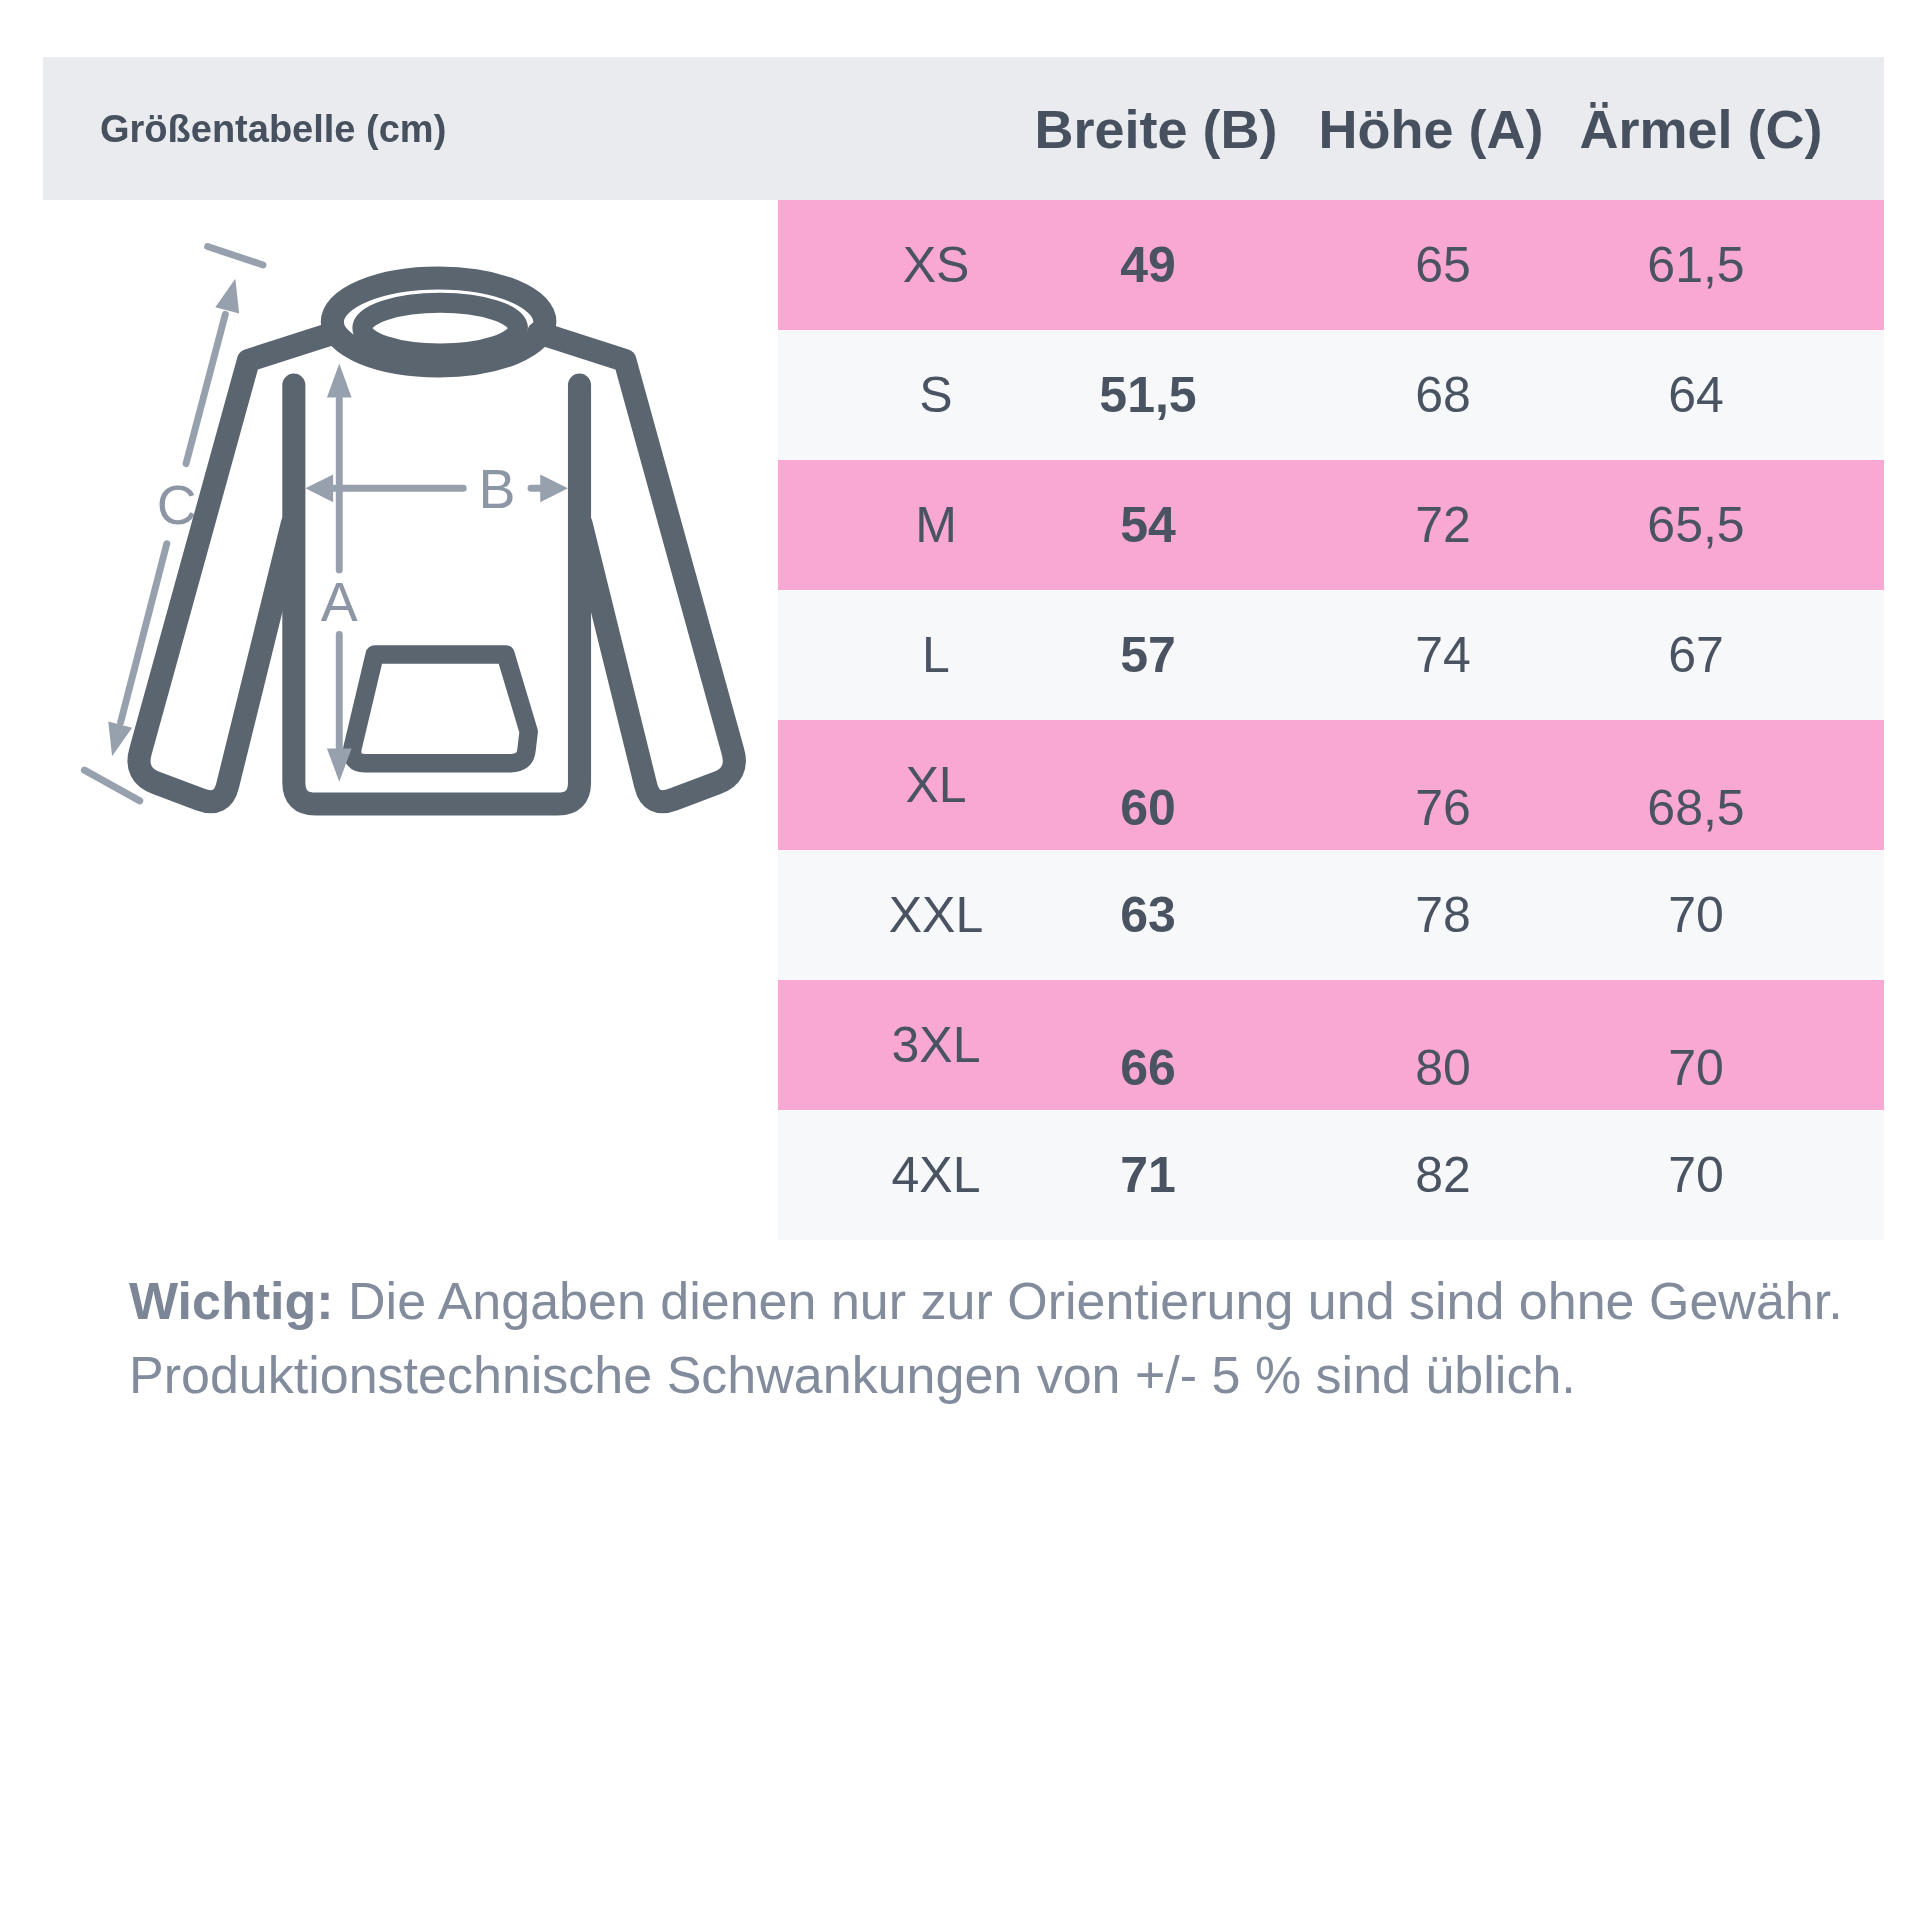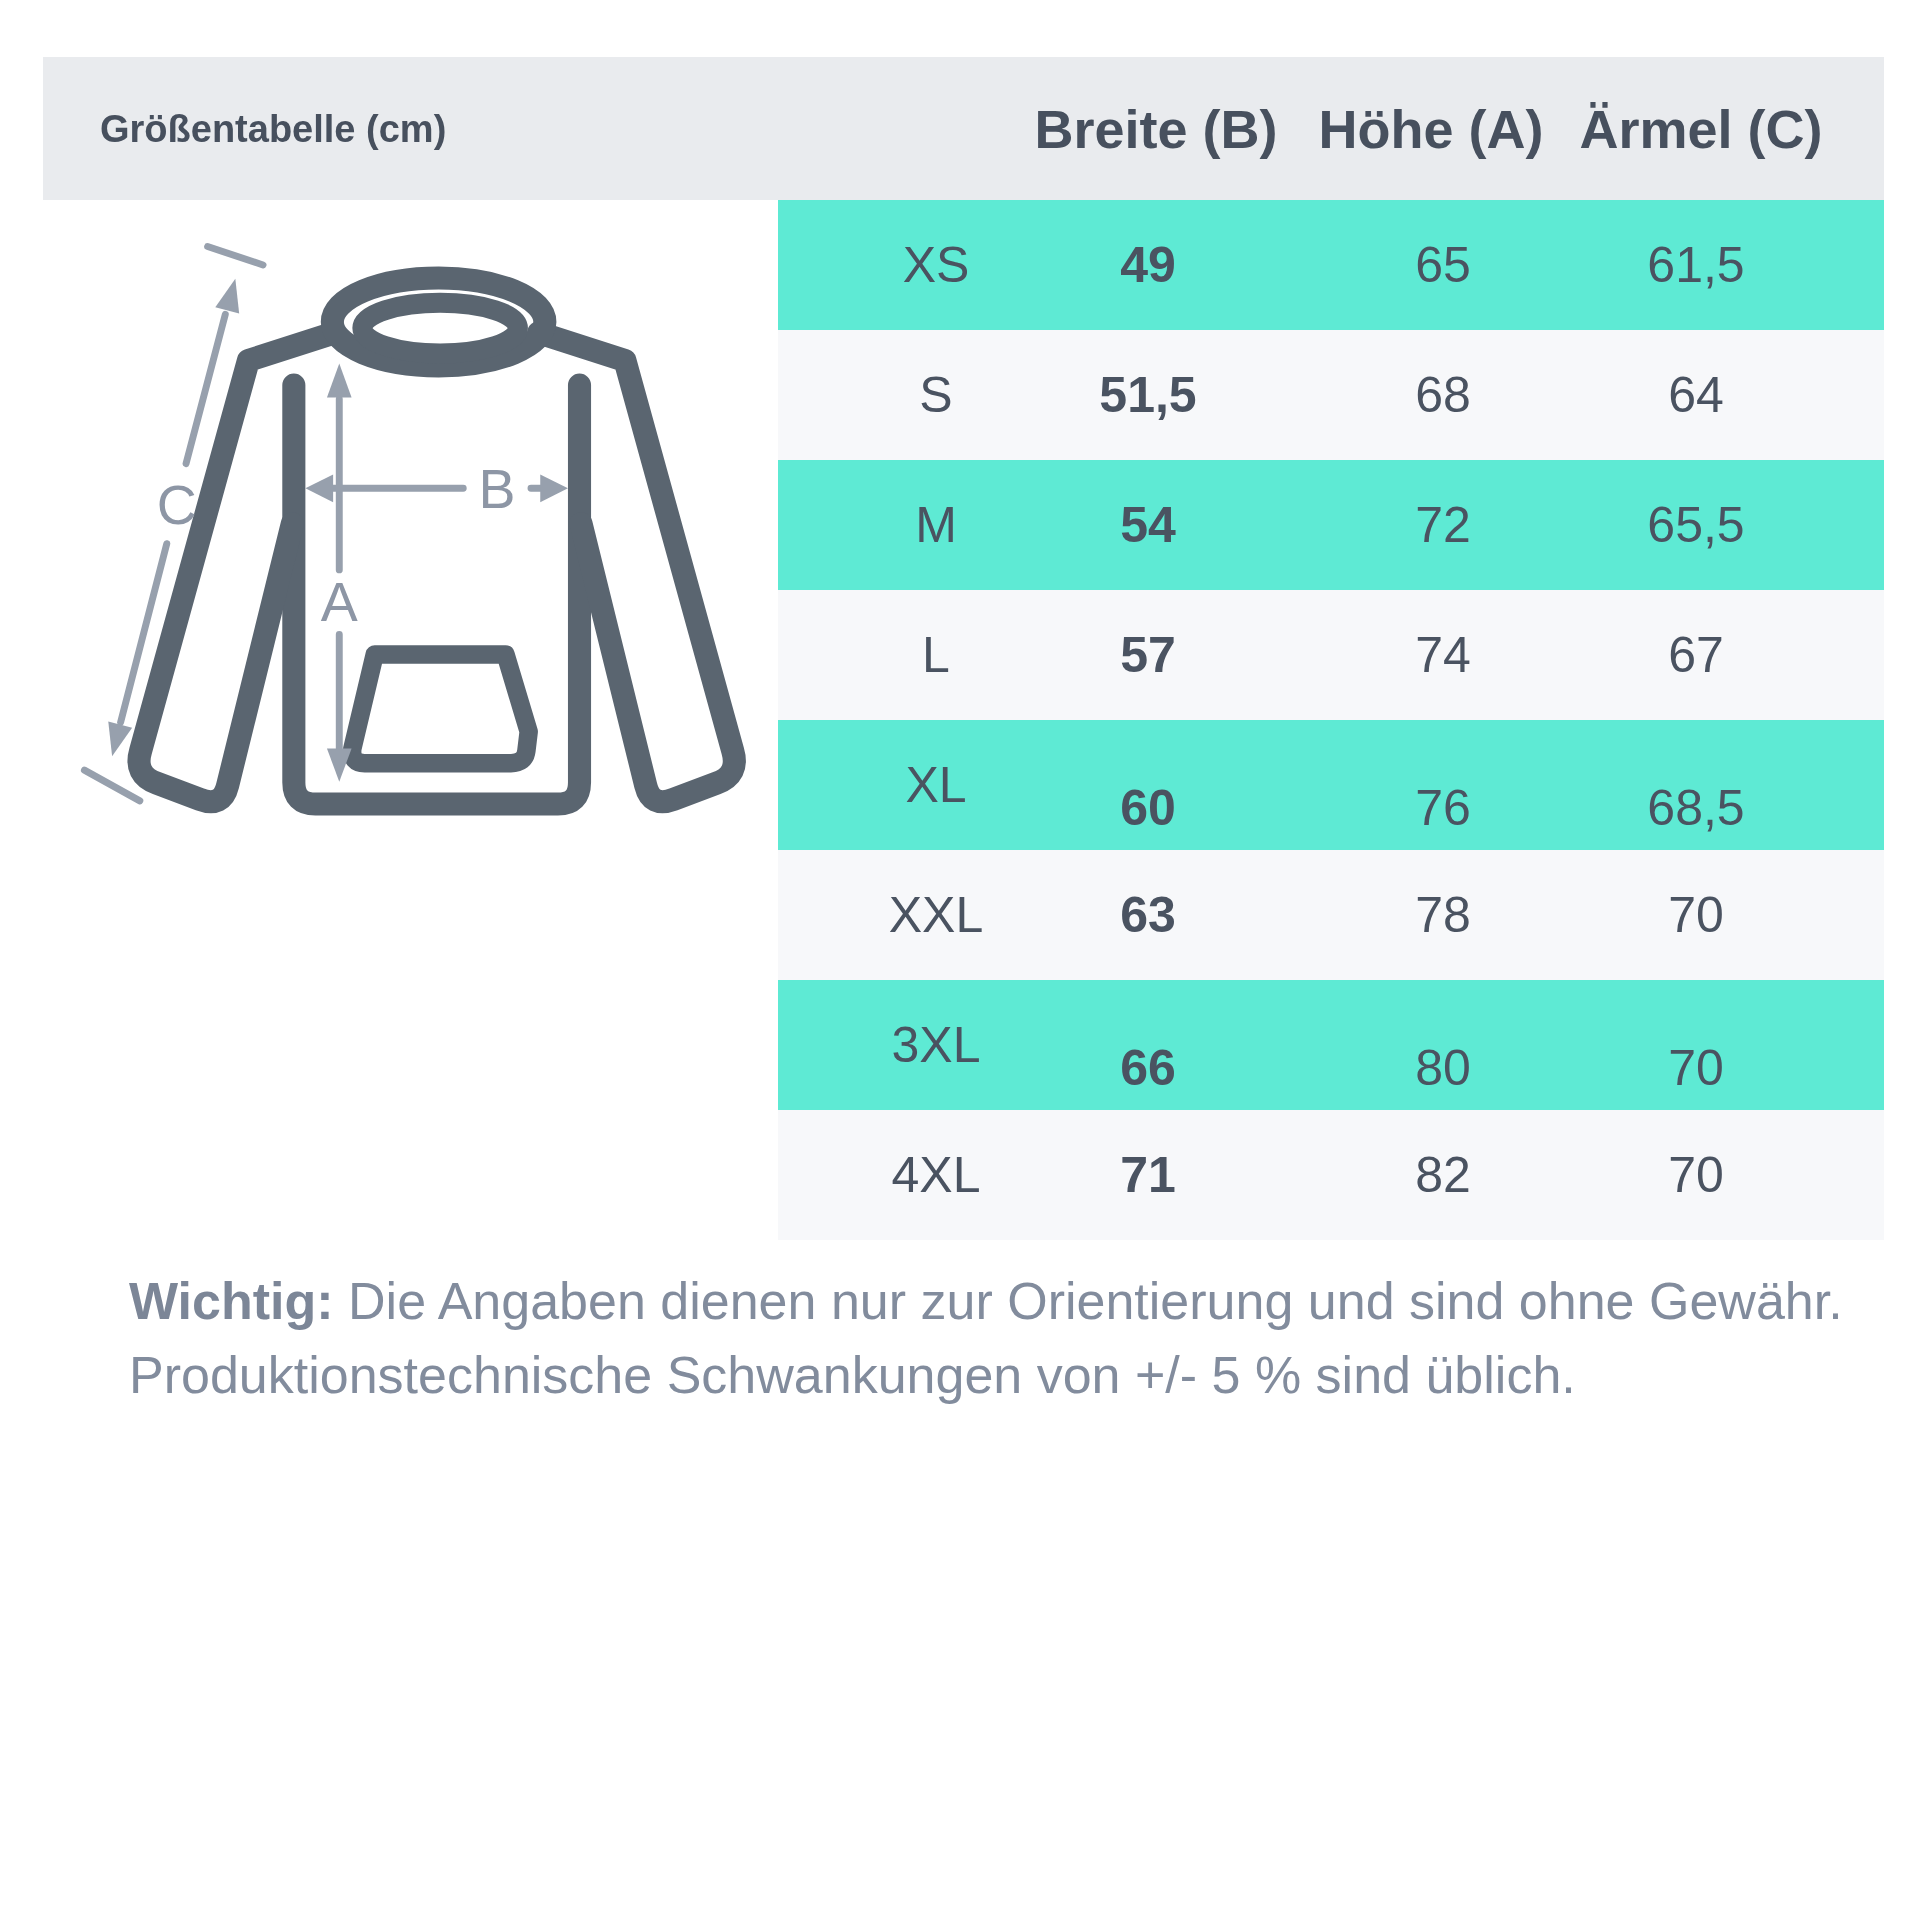--- a/index.html
+++ b/index.html
@@ -19,21 +19,21 @@
   }
   .col-head{
     position:absolute;top:50%;transform:translate(-50%,-50%);
     font-size:54px;font-weight:bold;color:#47505e;white-space:nowrap;
   }
   .col-head.c1{left:1093px;margin-left:20px;}
   .col-head.c2{left:1388px;}
   .col-head.c3{left:1658px;}
   
   .size-table{position:absolute;left:778px;top:200px;width:1106px;}
-  .trow{position:relative;height:130px;background:#5eead4;}
+  .trow{position:relative;height:130px;background:#f9a8d4;}
   .trow.alt{background:#f7f8fa;}
   .cell{
     position:absolute;top:50%;transform:translate(-50%,-50%);
     font-size:50px;color:#4a5361;white-space:nowrap;
   }
   .cell.size{left:158px;}
   .cell.b{left:370px;font-weight:bold;}
   .cell.h{left:665px;}
   .cell.c{left:918px;}
   .trow.vals-low .cell.b,

